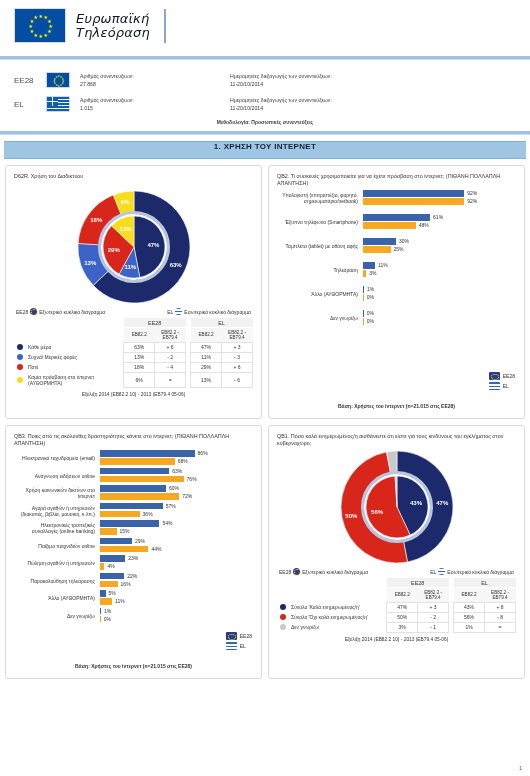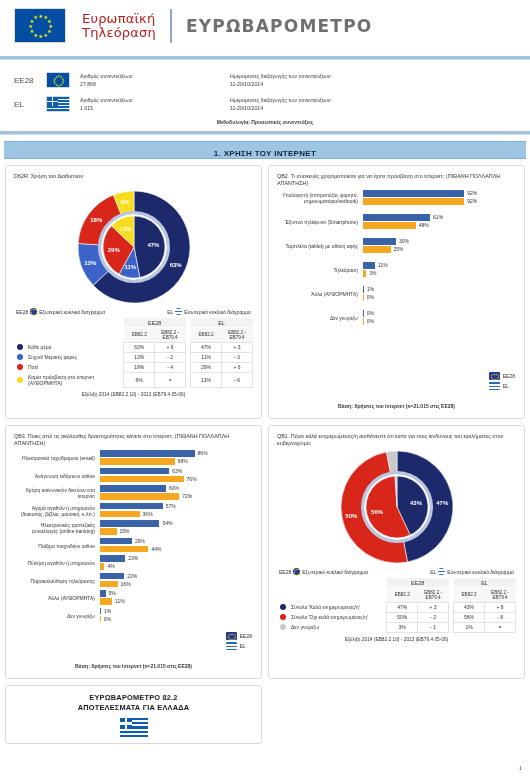--- a/index.html
+++ b/index.html
@@ -14,22 +14,22 @@
 
   
   .header { position:relative; height: 52px; padding: 8px 0 0 14px; }
   .eu-block { display:flex; align-items:center; position:relative; z-index:3; }
   .eu-flag {
     width:52px; height:35px; background:#034EA2; position:relative;
     border:1px solid #dcdcdc;
   }
   .eu-star { position:absolute; color:#FFF100; font-size:5px; line-height:5px; }
   .ec-text {
-    margin-left:16px; font-size:13px; line-height:14px; color:#b91c1c;
-    font-family:"DejaVu Sans", sans-serif; letter-spacing:.2px;
+    margin-left:10px; font-size:13px; line-height:14px; color:#0f172a;
+    font-family:"DejaVu Sans", sans-serif; letter-spacing:.2px;font-style:italic;
   }
   .hdr-div { width:2px; height:34px; background:#8aa8c8; margin:0 14px; }
   .eb-word {
     font-size:17px; font-weight:bold; letter-spacing:1.2px; color:#6f7072;
     font-family:"DejaVu Sans", sans-serif;
   }
   .hdr-rule { height:3px; background:#9fc3e0; margin-top:4px; }
   .hdr-rule2 { height:1px; background:#c8dcee; }
 
   
@@ -71,21 +71,21 @@
   .meta-k { display:block; }
   .meta-v { display:block; }
   .meta-method { text-align:center; font-size:5px; font-weight:bold; color:#3c3c3b; padding:1px 0 6px 0; }
   .meta-rule { height:3px; background:#9fc3e0; }
   .meta-rule2 { height:1px; background:#c8dcee; margin-bottom:6px; }
 
   
   .section-bar {
     margin:0 4px; height:18px; background:#9ec6e3;
     border-top:1px solid #7fb0d6; border-bottom:1px solid #7fb0d6;
-    display:flex; align-items:flex-end; justify-content:center;
+    display:flex; align-items:flex-start; justify-content:center;
   }
   .section-bar span { font-size:8px; font-weight:bold; letter-spacing:.3px; color:#14213d; }
 
   
   .grid { display:grid; grid-template-columns:1fr 1fr; gap:6px; padding:6px 5px 0 5px; }
   .panel {
     border:1px solid #d9d9d9; border-radius:3px; background:#fff;
     padding:7px 8px 6px 8px; position:relative; height:254px; overflow:hidden;
   }
   .q-title { font-size:5.4px; line-height:7.4px; color:#333; min-height:15px; }
@@ -194,21 +194,20 @@
           <span class="eu-star" style="font-size: 5px; left: 14.8397px; top: 20px;">★</span>
           <span class="eu-star" style="font-size: 5px; left: 13.5px; top: 15px;">★</span>
           <span class="eu-star" style="font-size: 5px; left: 14.8397px; top: 10px;">★</span>
           <span class="eu-star" style="font-size: 5px; left: 18.5px; top: 6.33975px;">★</span>
         </div>
       <div class="ec-text">
         <div>Ευρωπαϊκή</div>
         <div>Τηλεόραση</div>
       </div>
       <div class="hdr-div"></div>
-      <div class="eb-word">ΕΥΡΩΒΑΡΟΜΕΤΡΟ</div>
     </div>
   </div>
   <div class="hdr-rule"></div>
   <div class="hdr-rule2"></div>
 
   <div class="meta">
     <div class="meta-rows">
       <div class="meta-row">
         <div class="meta-code">ΕΕ28</div>
         <div class="meta-flagbox"><span class="flag-eu" id="euflag-1"><span class="eu-star" style="font-size: 3px; left: 10.5px; top: 1.9px;">★</span><span class="eu-star" style="font-size: 3px; left: 12.8px; top: 2.51628px;">★</span><span class="eu-star" style="font-size: 3px; left: 14.4837px; top: 4.2px;">★</span><span class="eu-star" style="font-size: 3px; left: 15.1px; top: 6.5px;">★</span><span class="eu-star" style="font-size: 3px; left: 14.4837px; top: 8.8px;">★</span><span class="eu-star" style="font-size: 3px; left: 12.8px; top: 10.4837px;">★</span><span class="eu-star" style="font-size: 3px; left: 10.5px; top: 11.1px;">★</span><span class="eu-star" style="font-size: 3px; left: 8.2px; top: 10.4837px;">★</span><span class="eu-star" style="font-size: 3px; left: 6.51628px; top: 8.8px;">★</span><span class="eu-star" style="font-size: 3px; left: 5.9px; top: 6.5px;">★</span><span class="eu-star" style="font-size: 3px; left: 6.51628px; top: 4.2px;">★</span><span class="eu-star" style="font-size: 3px; left: 8.2px; top: 2.51628px;">★</span></span></div>
@@ -650,21 +649,14 @@
               <td class="spacer-col"></td>
               <td class="cellbox">1%</td>
               <td class="cellbox">=</td>
             </tr>
           </tbody>
         </table>
       <div class="evol">Εξέλιξη 2014 (EB82.2 10) - 2013 (EB79.4 05-06)</div>
     </div>
   </div>
 
-  <div class="footer-wrap">
-    <div class="footer">
-      <div class="l1">ΕΥΡΩΒΑΡΟΜΕΤΡΟ 82.2</div>
-      <div class="l1">ΑΠΟΤΕΛΕΣΜΑΤΑ ΓΙΑ ΕΛΛΑΔΑ</div>
-      <div class="fg"></div>
-    </div>
-  </div>
   <div class="page-num">1</div>
 </div>
 
 </body></html>

